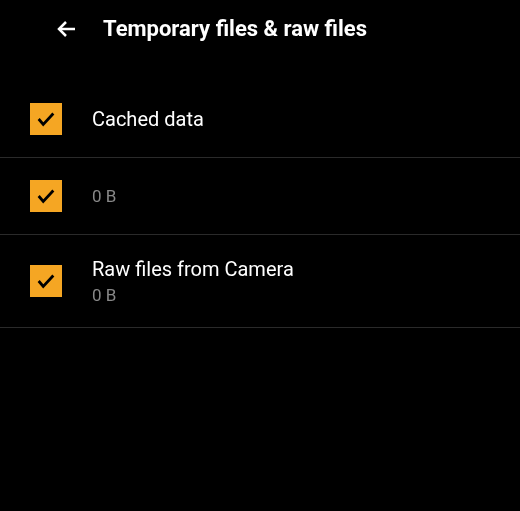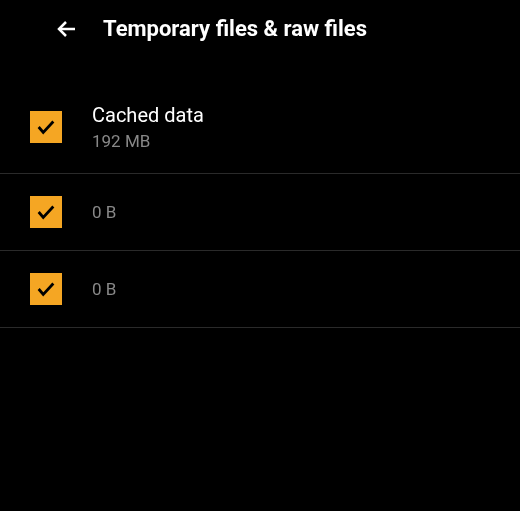--- a/index.html
+++ b/index.html
@@ -101,21 +101,20 @@
 <div class="list">
 
   <div class="list-item">
     <div class="checkbox">
       <svg viewBox="0 0 24 24">
         <polyline points="4,12 9,18 20,6"></polyline>
       </svg>
     </div>
     <div class="item-content">
       <div class="item-label">Cached data</div>
-      <div class="item-sub">192 MB</div>
     </div>
   </div>
 
   <div class="list-item">
     <div class="checkbox">
       <svg viewBox="0 0 24 24">
         <polyline points="4,12 9,18 20,6"></polyline>
       </svg>
     </div>
     <div class="item-content">
@@ -123,17 +122,18 @@
     </div>
   </div>
 
   <div class="list-item">
     <div class="checkbox">
       <svg viewBox="0 0 24 24">
         <polyline points="4,12 9,18 20,6"></polyline>
       </svg>
     </div>
     <div class="item-content">
+      <div class="item-label">Raw files from Camera</div>
       <div class="item-sub">0 B</div>
     </div>
   </div>
 
 </div>
 
 </body></html>

